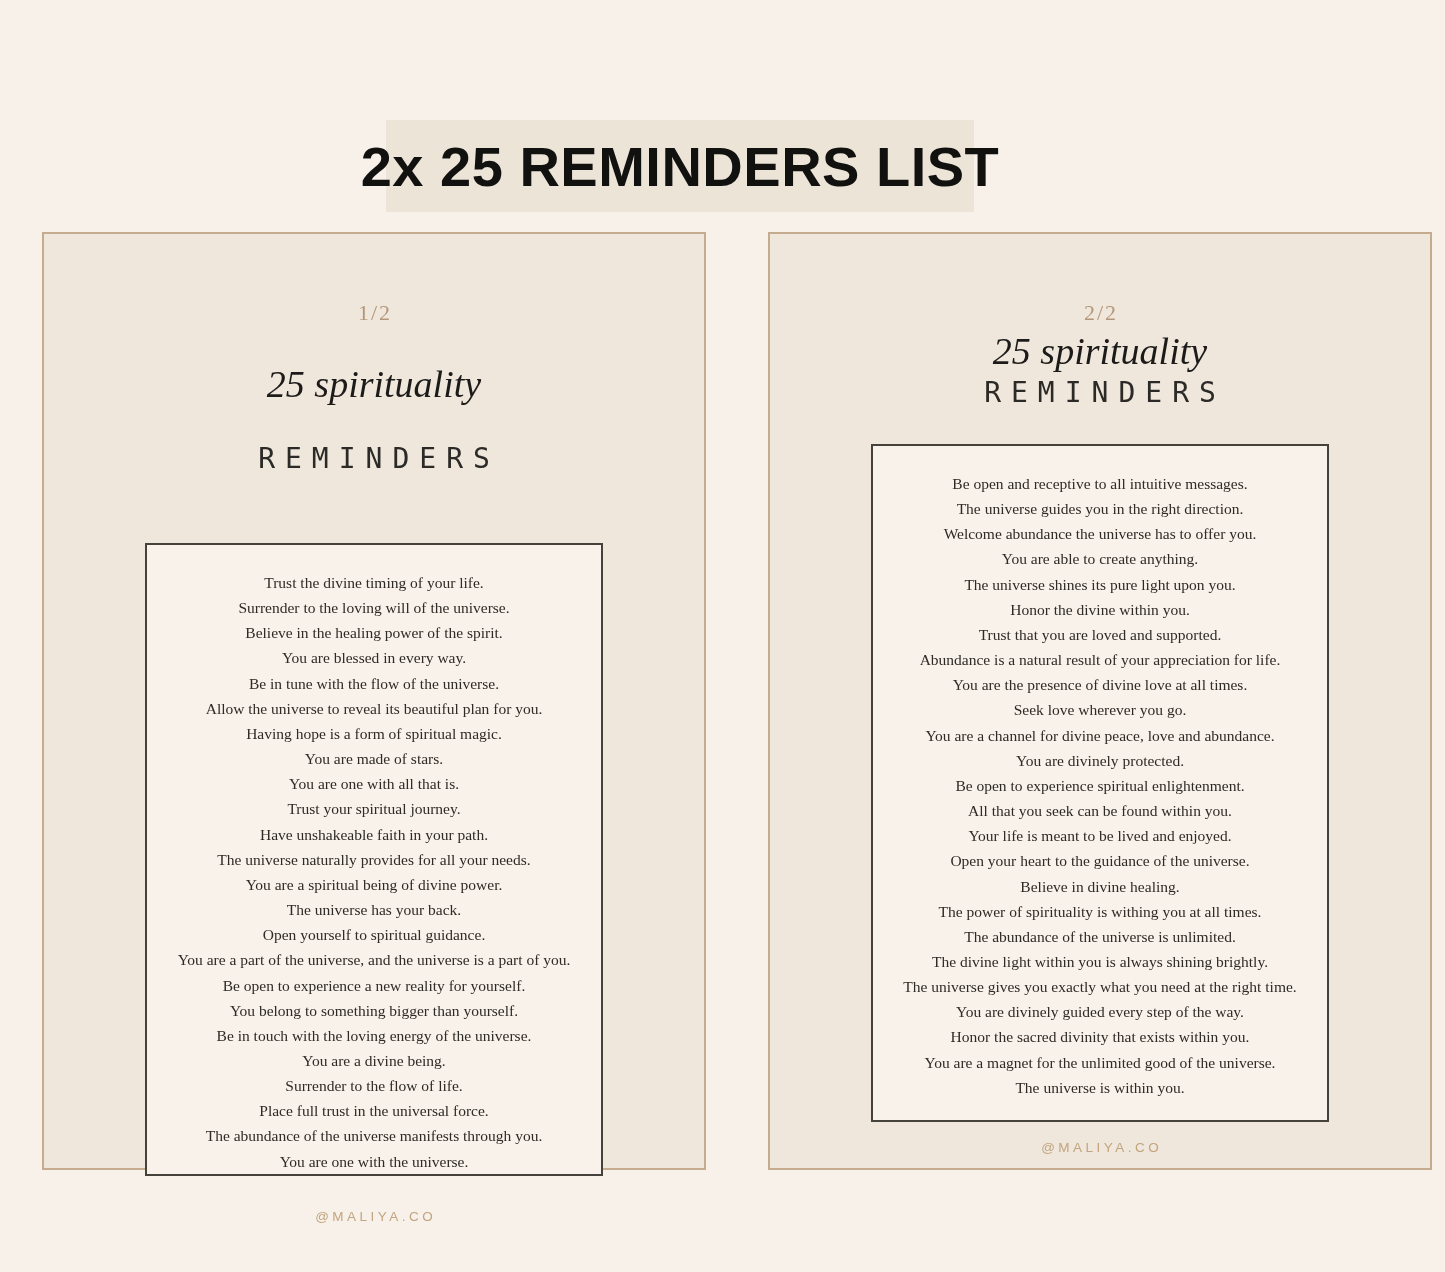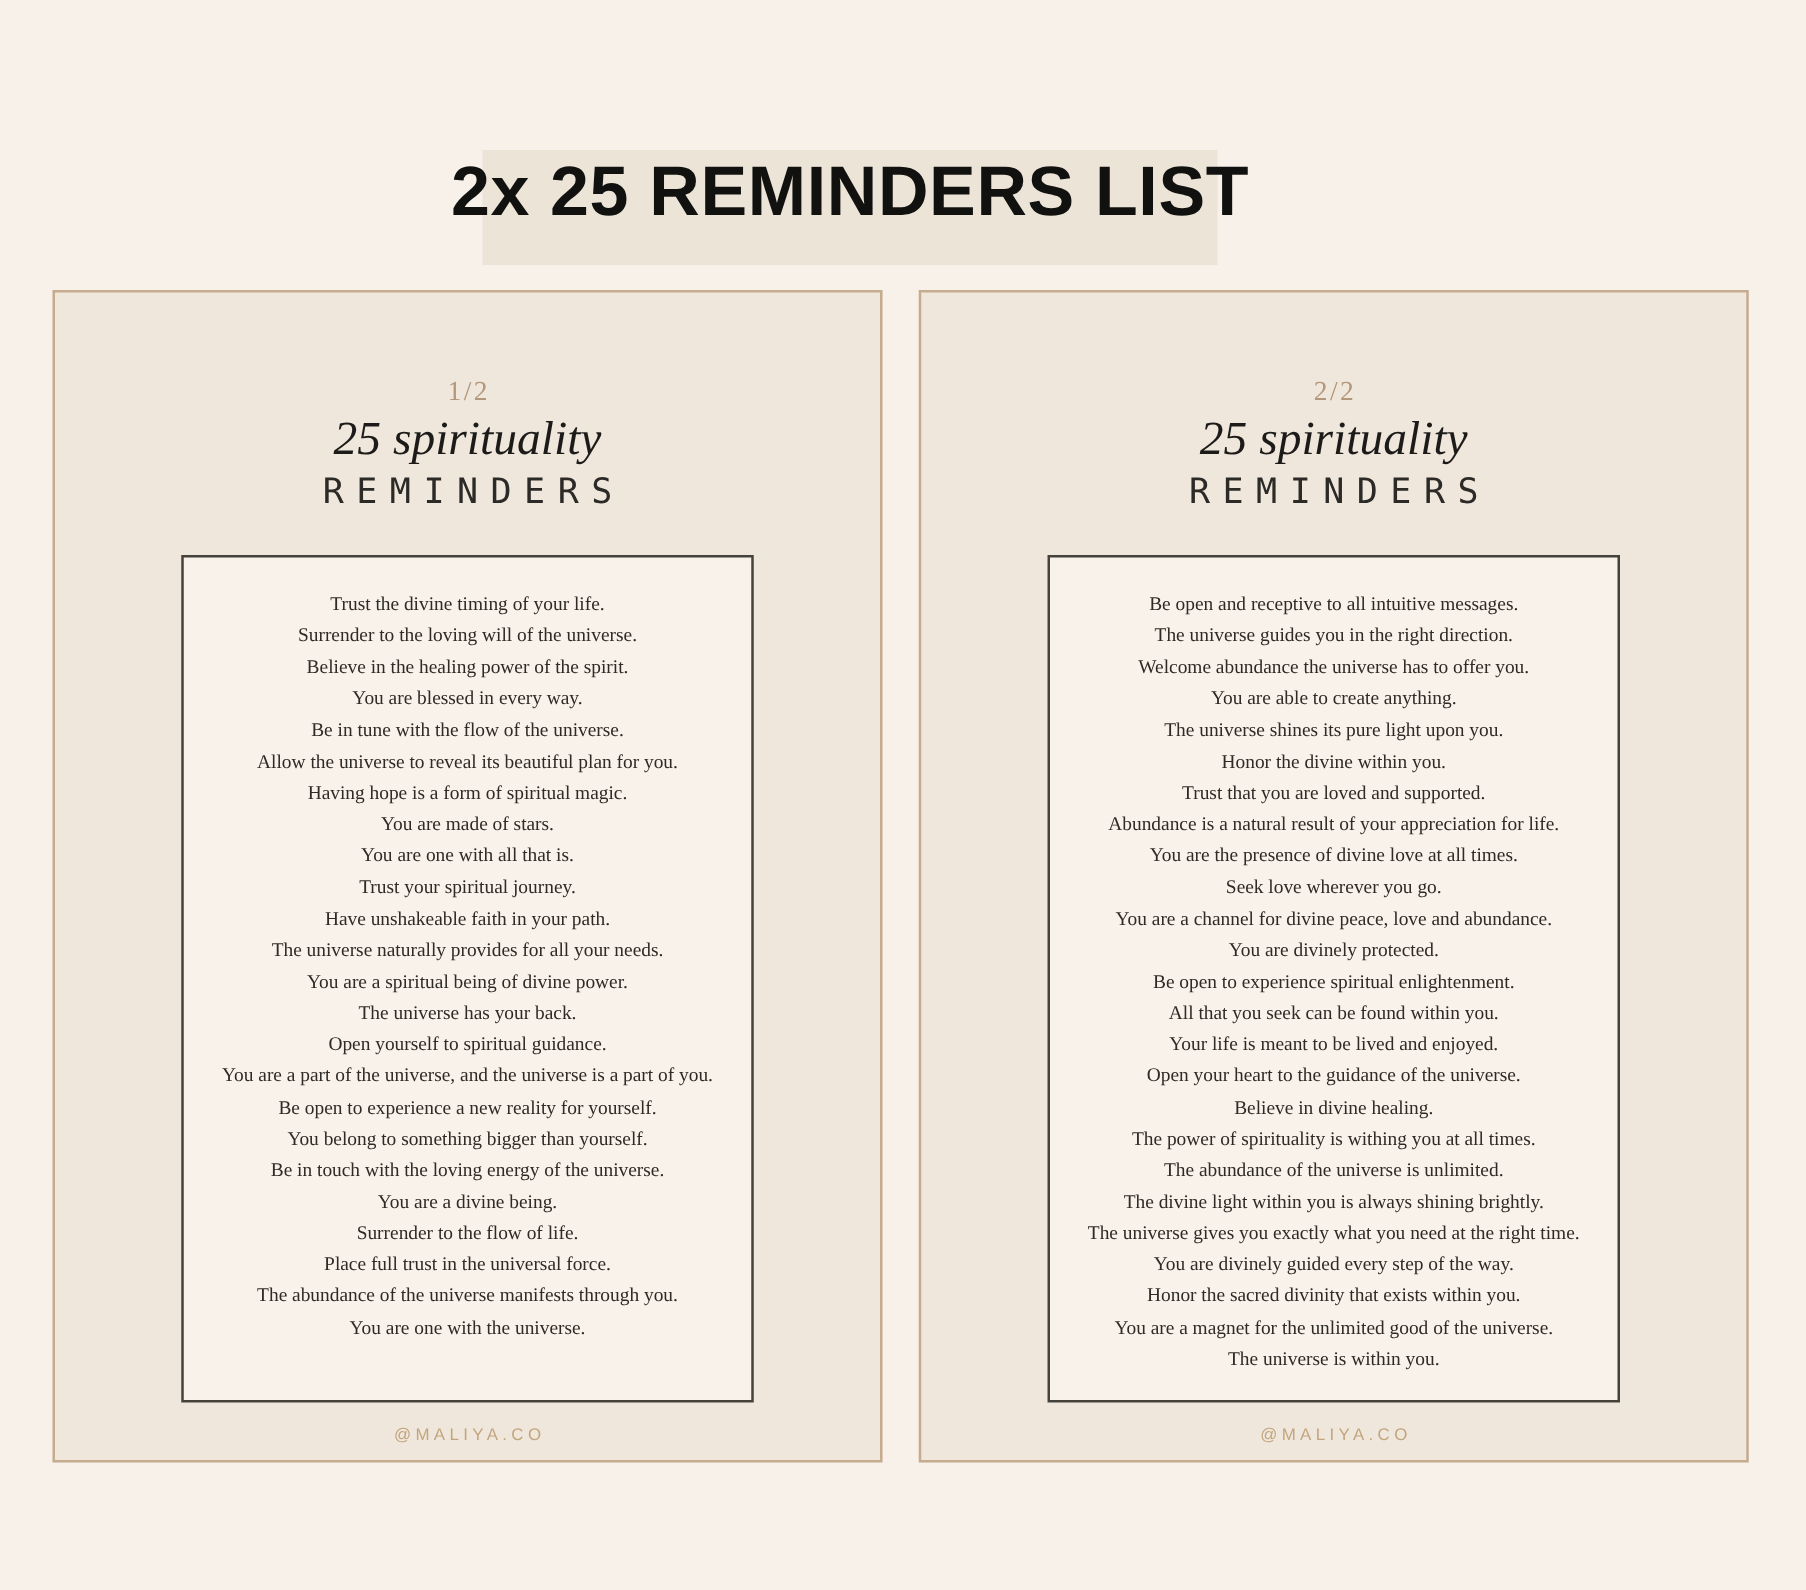--- a/index.html
+++ b/index.html
@@ -8,40 +8,40 @@
     background:#F7F1EA;
     font-family:"Liberation Serif", serif;
     position:relative;
     overflow:hidden;
   }
 
   .banner {
     position:absolute; left:386px; top:120px;
     width:588px; height:92px;
     background:#EDE4D8;
-    display:flex; align-items:flex-start; justify-content:center;
+    display:flex; align-items:center; justify-content:center;
   }
   .banner-title {
     font-family:"Liberation Sans", sans-serif;
     font-weight:bold;
     font-size:56px;
     letter-spacing:0.5px;
     color:#111110;
     white-space:nowrap;
   }
 
   .card {
     position:absolute; top:232px;
     width:664px; height:938px;
     background:#F0E7DC;
     border:2px solid #C6AC8F;
     display:flex; flex-direction:column; align-items:center;
   }
-  .card.left  { left:42px; }
-  .card.right { left:735px; }
+  .card.left  { left:42px;gap:33px; }
+  .card.right { left:768px; }
 
   .page-num {
     margin-top:66px;
     font-size:22px;
     letter-spacing:2px; padding-left:2px;
     color:#B3977A;
   }
   .card-title {
     margin-top:3px;
     font-size:38px;

